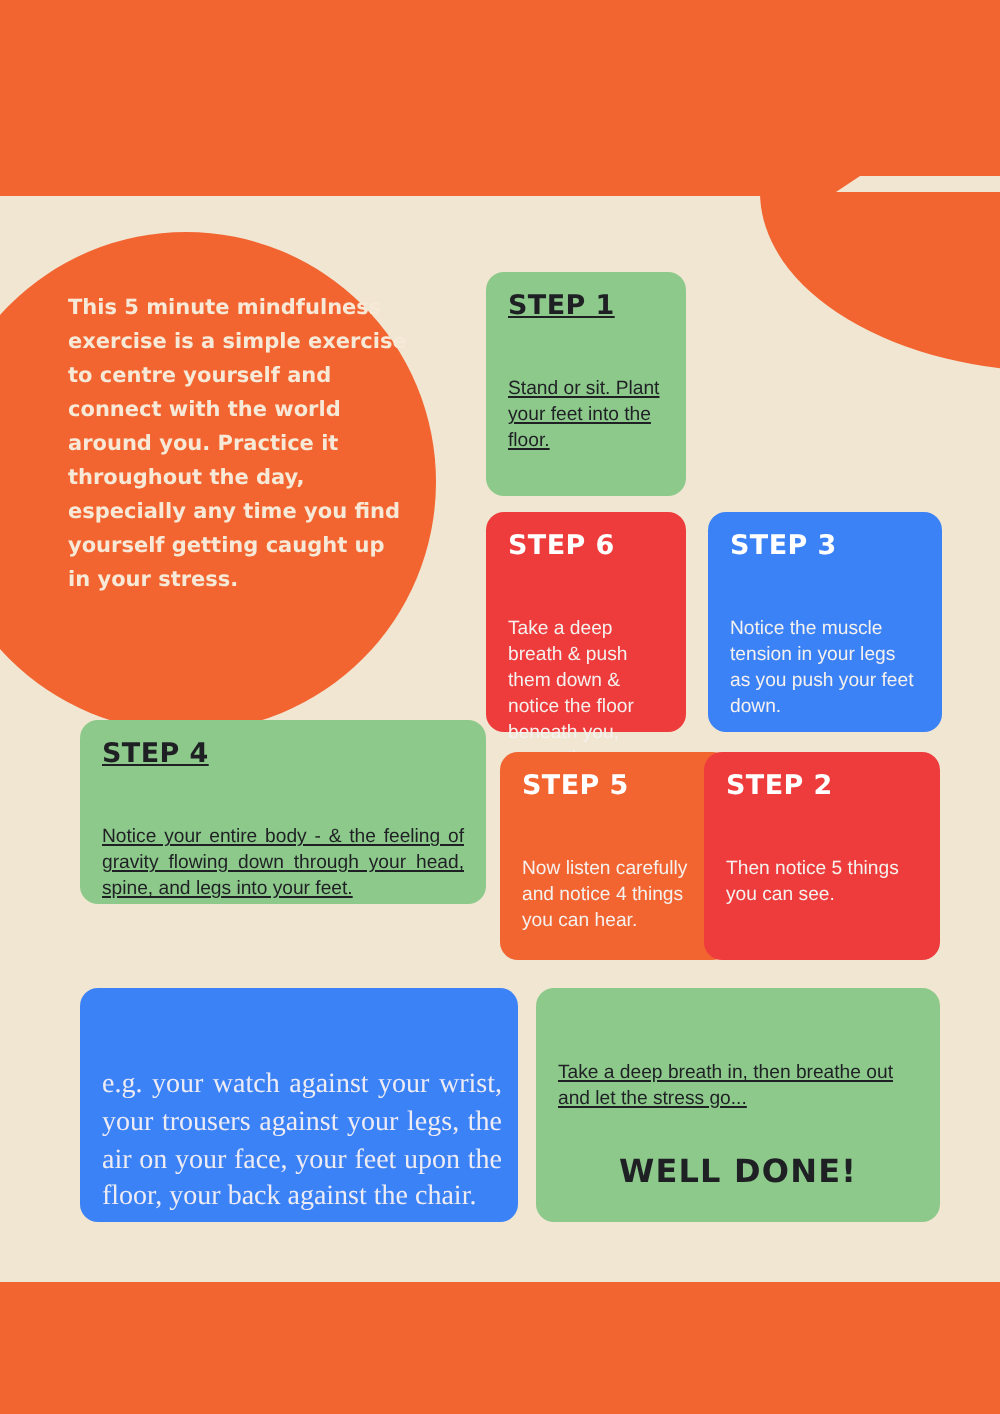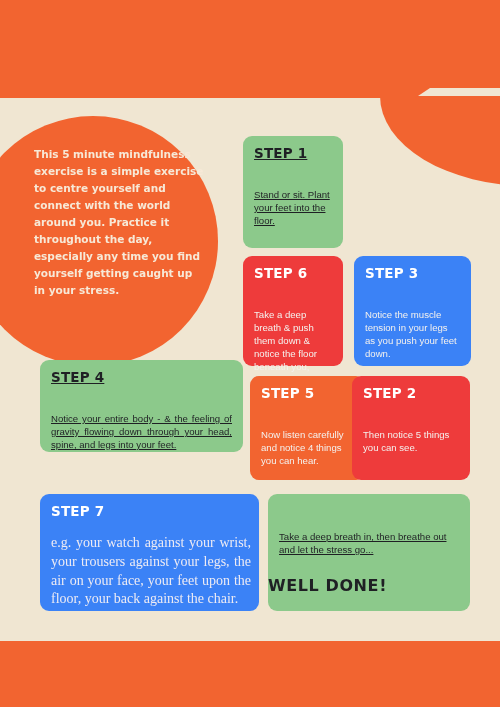--- a/index.html
+++ b/index.html
@@ -129,20 +129,21 @@
   #card-7 .overlay-small {
     position:absolute; left:11px; top:40px; width:200px;
     font-family:Liberation Serif, serif;
     font-size:14px; line-height:1.34;
     color:#EDEBF4; text-align:justify;
     z-index:1;
   }
 
   #well-done {
     position:absolute; left:0; bottom:16px; width:100%;
+    text-align:center;
     font-family:"DejaVu Sans", sans-serif;
     font-weight:bold; font-size:16px; letter-spacing:0.6px;
     color:#1F2024;
   }
 
   
   #footer {
     position:absolute; left:0; bottom:0; width:500px; height:66px;
     background:#F26430; z-index:5;
   }
@@ -197,21 +198,20 @@
   <span class="steplabel">STEP 5</span>
   <span class="body">Now listen carefully and notice 4 things you can hear.</span>
 </div>
 
 <div class="card red light-text" id="card-6">
   <span class="steplabel">STEP 2</span>
   <span class="body">Then notice 5 things you can see.</span>
 </div>
 
 <div class="card purple light-text" id="card-7">
-  <span class="steplabel">STEP 7</span>
   <div class="overlay-small">e.g. your watch against your wrist, your trousers against your legs, the air on your face, your feet upon the floor, your back against the chair.</div>
 </div>
 
 <div class="card green dark-text" id="card-8">
   <span class="body">Take a deep breath in, then breathe out and let the stress go...</span>
   <div id="well-done">WELL DONE!</div>
 </div>
 
 <div id="footer"></div>
 <div id="footer-text">If you are feeling stressed or just want to chat, please call 2Connect on 9556 1769 or KidsHelpline 24hrs on 1800 55 1800. Flip the page for more tips to manage stress!</div>

